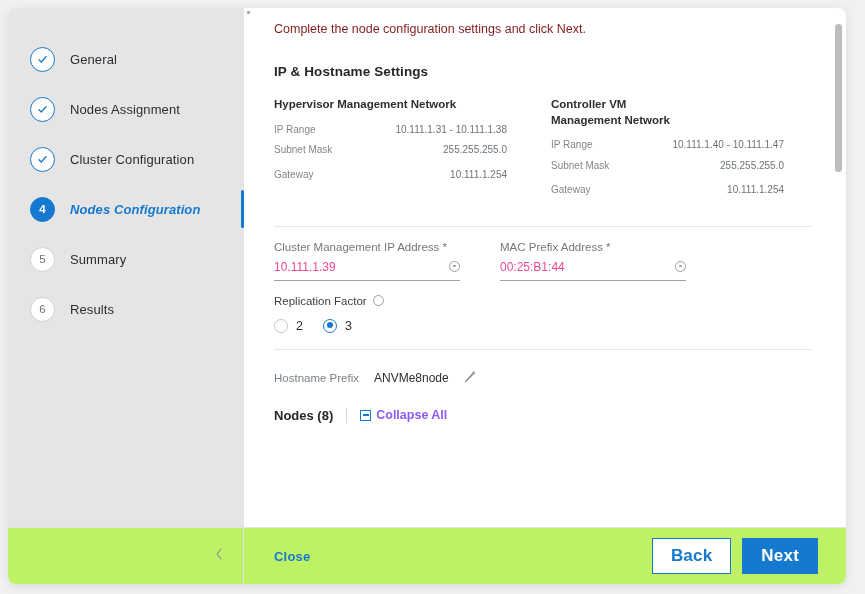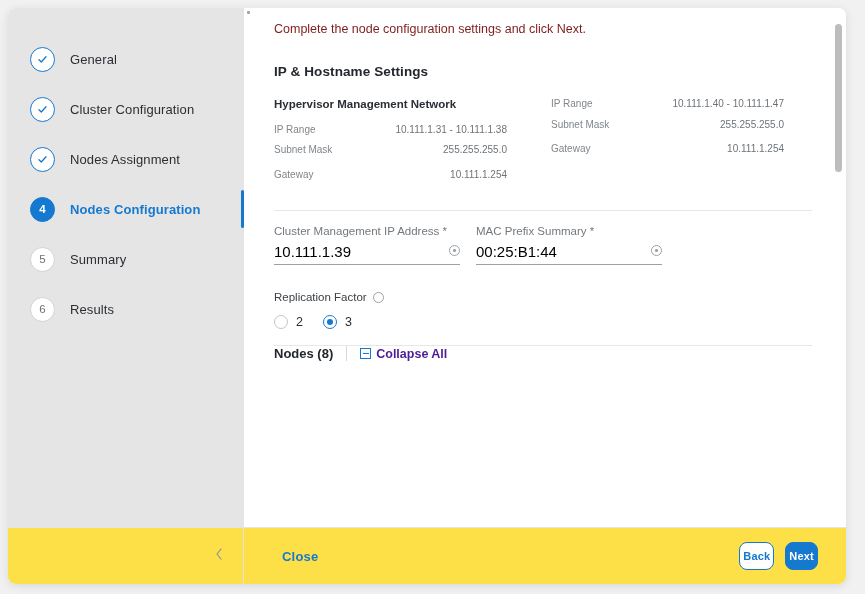--- a/index.html
+++ b/index.html
@@ -64,21 +64,21 @@
   .step-badge.active {
     background: #1579d0; border-color: #1579d0; color: #fff; font-weight: bold;
   }
   .step-badge svg { display: block; }
   .step-label {
     margin-left: 15px;
     font-size: 13px;
     color: #2b2f33;
     letter-spacing: .1px;
   }
-  .step.is-active .step-label { color: #1579d0; font-weight: bold; }
+  .step.is-active .step-label { color: #1579d0; font-weight: bold; font-style: italic; }
   .rail-active-bar {
     position: absolute;
     right: -1px;
     width: 3px;
     height: 38px;
     background: #1579d0;
     border-radius: 2px;
   }
   
   .main {
@@ -151,36 +151,36 @@
     width: 2.4px; height: 6px;
     background: #fff;
     border-radius: 1px;
   }
   .banner-text {
     font-size: 12px;
     color: #2b2f33;
     line-height: 1.5;
   }
   
-  .field-row { display: flex; gap: 16px; margin-bottom: 26px; }
+  .field-row { display: flex; gap: 40px; margin-bottom: 14px; }
   .field { width: 186px; }
   .field-label {
     font-size: 11.5px;
     color: #73797e;
     margin-bottom: 6px;
     white-space: nowrap;
   }
   .field-input {
     position: relative;
     border-bottom: 1px solid #9ba1a6;
     padding: 0 20px 4px 0;
   }
   .field-input .val {
-    font-size: 15px;
-    color: #000000;
+    font-size: 12px;
+    color: #ec4899;
     line-height: 17px;
   }
   .info-icon {
     position: absolute;
     right: 0; top: 2px;
     width: 11px; height: 11px;
     border: 1px solid #9ba1a6;
     border-radius: 50%;
   }
   .info-icon::after {
@@ -229,21 +229,21 @@
   .pencil { margin-left: 14px; cursor: pointer; display: block; }
   
   .nodes-head {
     display: flex; align-items: center;
     margin-bottom: 4px;
   }
   .nodes-count { font-size: 13px; font-weight: bold; color: #23272b; }
   .vsep { width: 1px; height: 15px; background: #d7d9db; margin: 0 13px; }
   .collapse-all {
     display: flex; align-items: center; gap: 5px;
-    color: #4c1d95; font-size: 12.5px; font-weight: bold;
+    color: #8b5cf6; font-size: 12.5px; font-weight: bold;
     cursor: pointer;
   }
   .collapse-box {
     width: 11px; height: 11px;
     border: 1.2px solid #1579d0;
     position: relative;
   }
   .collapse-box::after {
     content: "";
     position: absolute;
@@ -265,22 +265,21 @@
     background: #bdbdbd;
     cursor: pointer;
   }
   
   .footer {
     flex: 0 0 57px;
     height: 57px;
     border-top: 1px solid #e4e4e6;
     display: flex;
     align-items: center;
-    background: #fde047;
-    gap: 8px;
+    background: #bef264;
   }
   .footer-left {
     width: 236px;
     flex: 0 0 236px;
     height: 100%;
     display: flex;
     align-items: center;
     justify-content: flex-end;
     padding-right: 18px;
     border-right: 1px solid #e4e4e6;
@@ -295,24 +294,24 @@
   }
   .btn-close {
     color: #1579d0; font-size: 13px; font-weight: bold;
     background: none; border: none; cursor: pointer;
     font-family: inherit;
     letter-spacing: .2px;
   }
   .btn-group { display: flex; gap: 11px; }
   .btn {
     font-family: inherit;
-    font-size: 11px;
+    font-size: 17px;
     font-weight: bold;
-    padding: 7px 3px;
-    border-radius: 8px;
+    padding: 7px 18px;
+    border-radius: 0;
     cursor: pointer;
     letter-spacing: .2px;
   }
   .btn-secondary {
     background: #fff;
     border: 1px solid #1579d0;
     color: #1579d0;
   }
   .btn-primary {
     background: #1579d0;
@@ -338,30 +337,30 @@
           </div>
           <div class="step-label">General</div>
         </div>
 
         <div class="step">
           <div class="step-badge done">
             <svg width="13" height="13" viewBox="0 0 13 13">
                 <path d="M3 6.8 L5.3 9 L10 3.8" fill="none" stroke="#1579d0" stroke-width="1.3" stroke-linecap="round" stroke-linejoin="round"></path>
               </svg>
           </div>
-          <div class="step-label">Cluster Configuration</div>
+          <div class="step-label">Nodes Assignment</div>
         </div>
 
         <div class="step">
           <div class="step-badge done">
             <svg width="13" height="13" viewBox="0 0 13 13">
                 <path d="M3 6.8 L5.3 9 L10 3.8" fill="none" stroke="#1579d0" stroke-width="1.3" stroke-linecap="round" stroke-linejoin="round"></path>
               </svg>
           </div>
-          <div class="step-label">Nodes Assignment</div>
+          <div class="step-label">Cluster Configuration</div>
         </div>
 
         <div class="step is-active">
           <div class="step-badge active">4</div>
           <div class="step-label">Nodes Configuration</div>
           <div class="rail-active-bar"></div>
         </div>
 
         <div class="step">
           <div class="step-badge">5</div>
@@ -394,20 +393,21 @@
                 <span class="k">Subnet Mask</span>
                 <span class="v">255.255.255.0</span>
               </div>
               <div class="net-row" style="margin-top:11px;">
                 <span class="k">Gateway</span>
                 <span class="v">10.111.1.254</span>
               </div>
             </div>
 
             <div class="net-col">
+              <h4 style="max-width:130px;">Controller VM Management Network</h4>
               <div class="net-row">
                 <span class="k">IP Range</span>
                 <span class="v">10.111.1.40 - 10.111.1.47</span>
               </div>
               <div class="net-row">
                 <span class="k">Subnet Mask</span>
                 <span class="v">255.255.255.0</span>
               </div>
               <div class="net-row" style="margin-top:11px;">
                 <span class="k">Gateway</span>
@@ -422,21 +422,21 @@
 
           <div class="field-row">
             <div class="field">
               <div class="field-label">Cluster Management IP Address *</div>
               <div class="field-input">
                 <div class="val">10.111.1.39</div>
                 <span class="info-icon"></span>
               </div>
             </div>
             <div class="field">
-              <div class="field-label">MAC Prefix Summary *</div>
+              <div class="field-label">MAC Prefix Address *</div>
               <div class="field-input">
                 <div class="val">00:25:B1:44</div>
                 <span class="info-icon"></span>
               </div>
             </div>
           </div>
 
           <div class="rf-label">
             <span>Replication Factor</span>
             <span class="info-icon"></span>
@@ -444,20 +444,30 @@
 
           <div class="radios">
             <span class="radio"></span>
             <span class="radio-text">2</span>
             <span class="radio checked"></span>
             <span class="radio-text">3</span>
           </div>
 
           <div class="hr" style="margin:10px 0 0 0;"></div>
 
+          <div class="prefix-row">
+            <span class="k">Hostname Prefix</span>
+            <span class="v">ANVMe8node</span>
+            <span class="pencil">
+              <svg width="14" height="14" viewBox="0 0 14 14">
+                  <path d="M2.6 11.3 L2.2 12.0 L2.9 11.6 L11.0 3.5 L10.2 2.7 Z" fill="none" stroke="#6d7378" stroke-width="1"></path>
+                  <path d="M9.6 2.1 L10.2 1.5 L11.9 3.2 L11.3 3.8" fill="none" stroke="#6d7378" stroke-width="1"></path>
+                </svg>
+            </span>
+          </div>
 
           <div class="nodes-head">
             <span class="nodes-count">Nodes (8)</span>
             <span class="vsep"></span>
             <span class="collapse-all">
               <span class="collapse-box"></span>
               <span>Collapse All</span>
             </span>
           </div>
 

